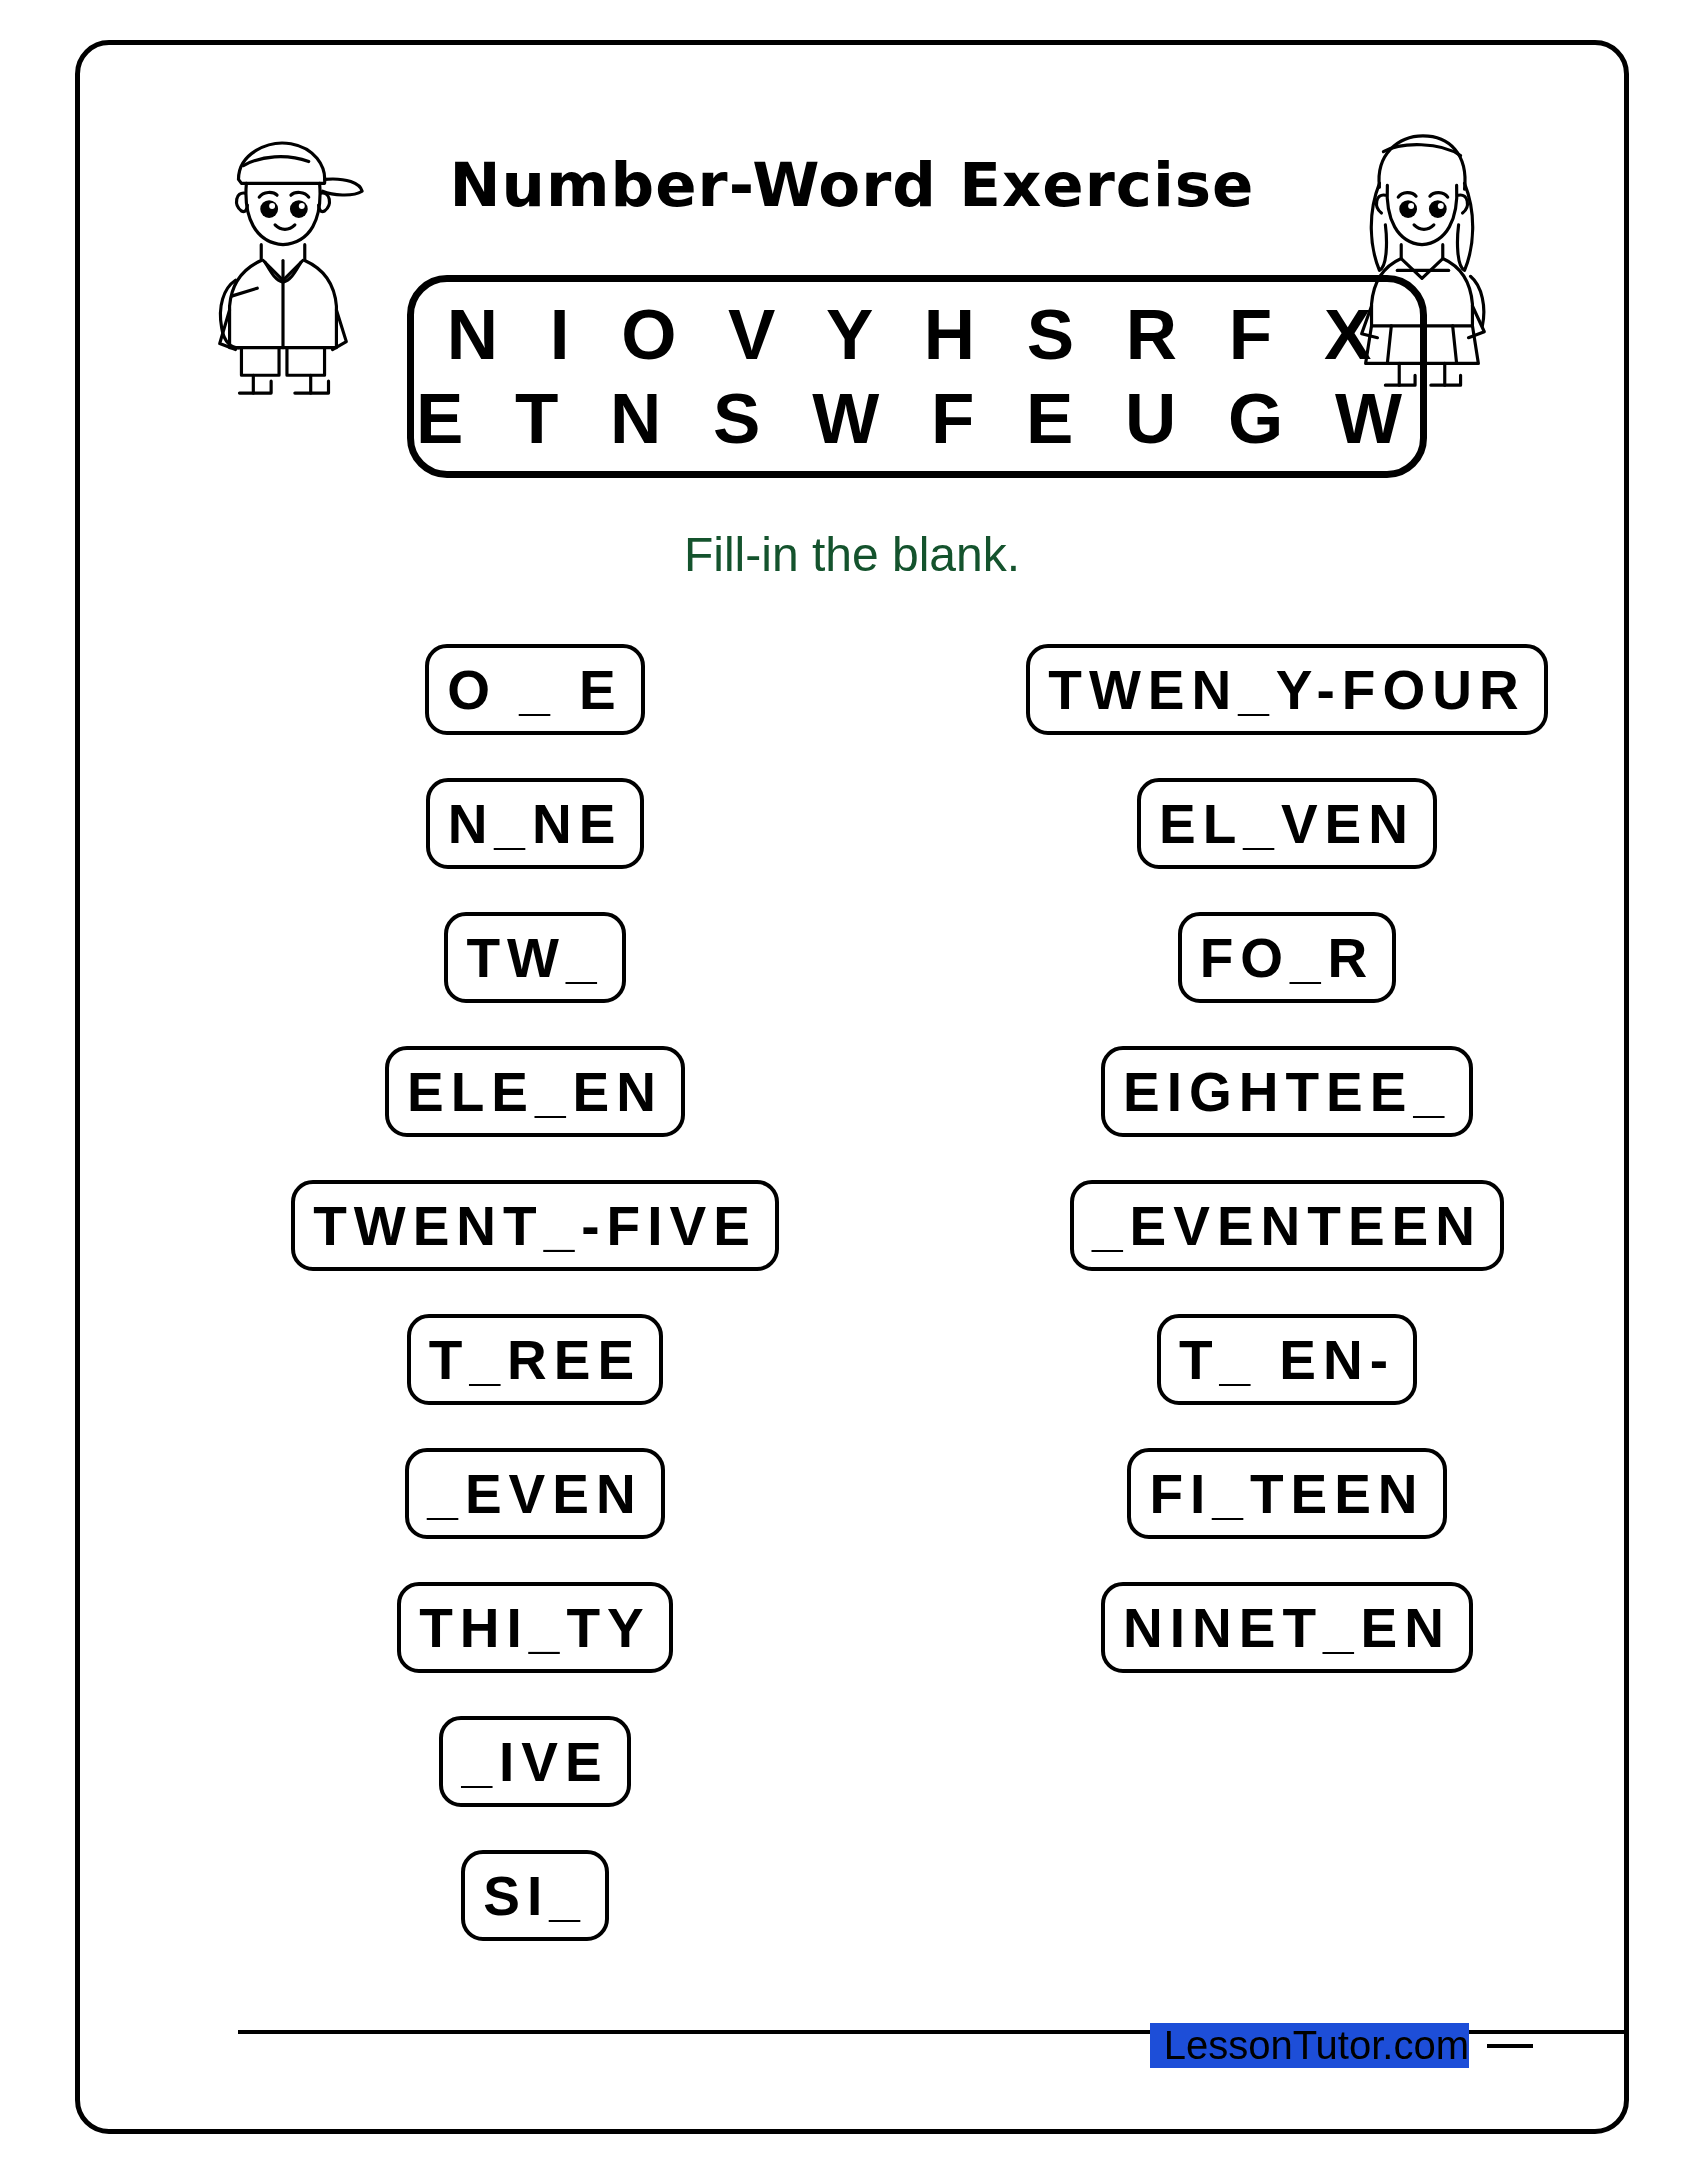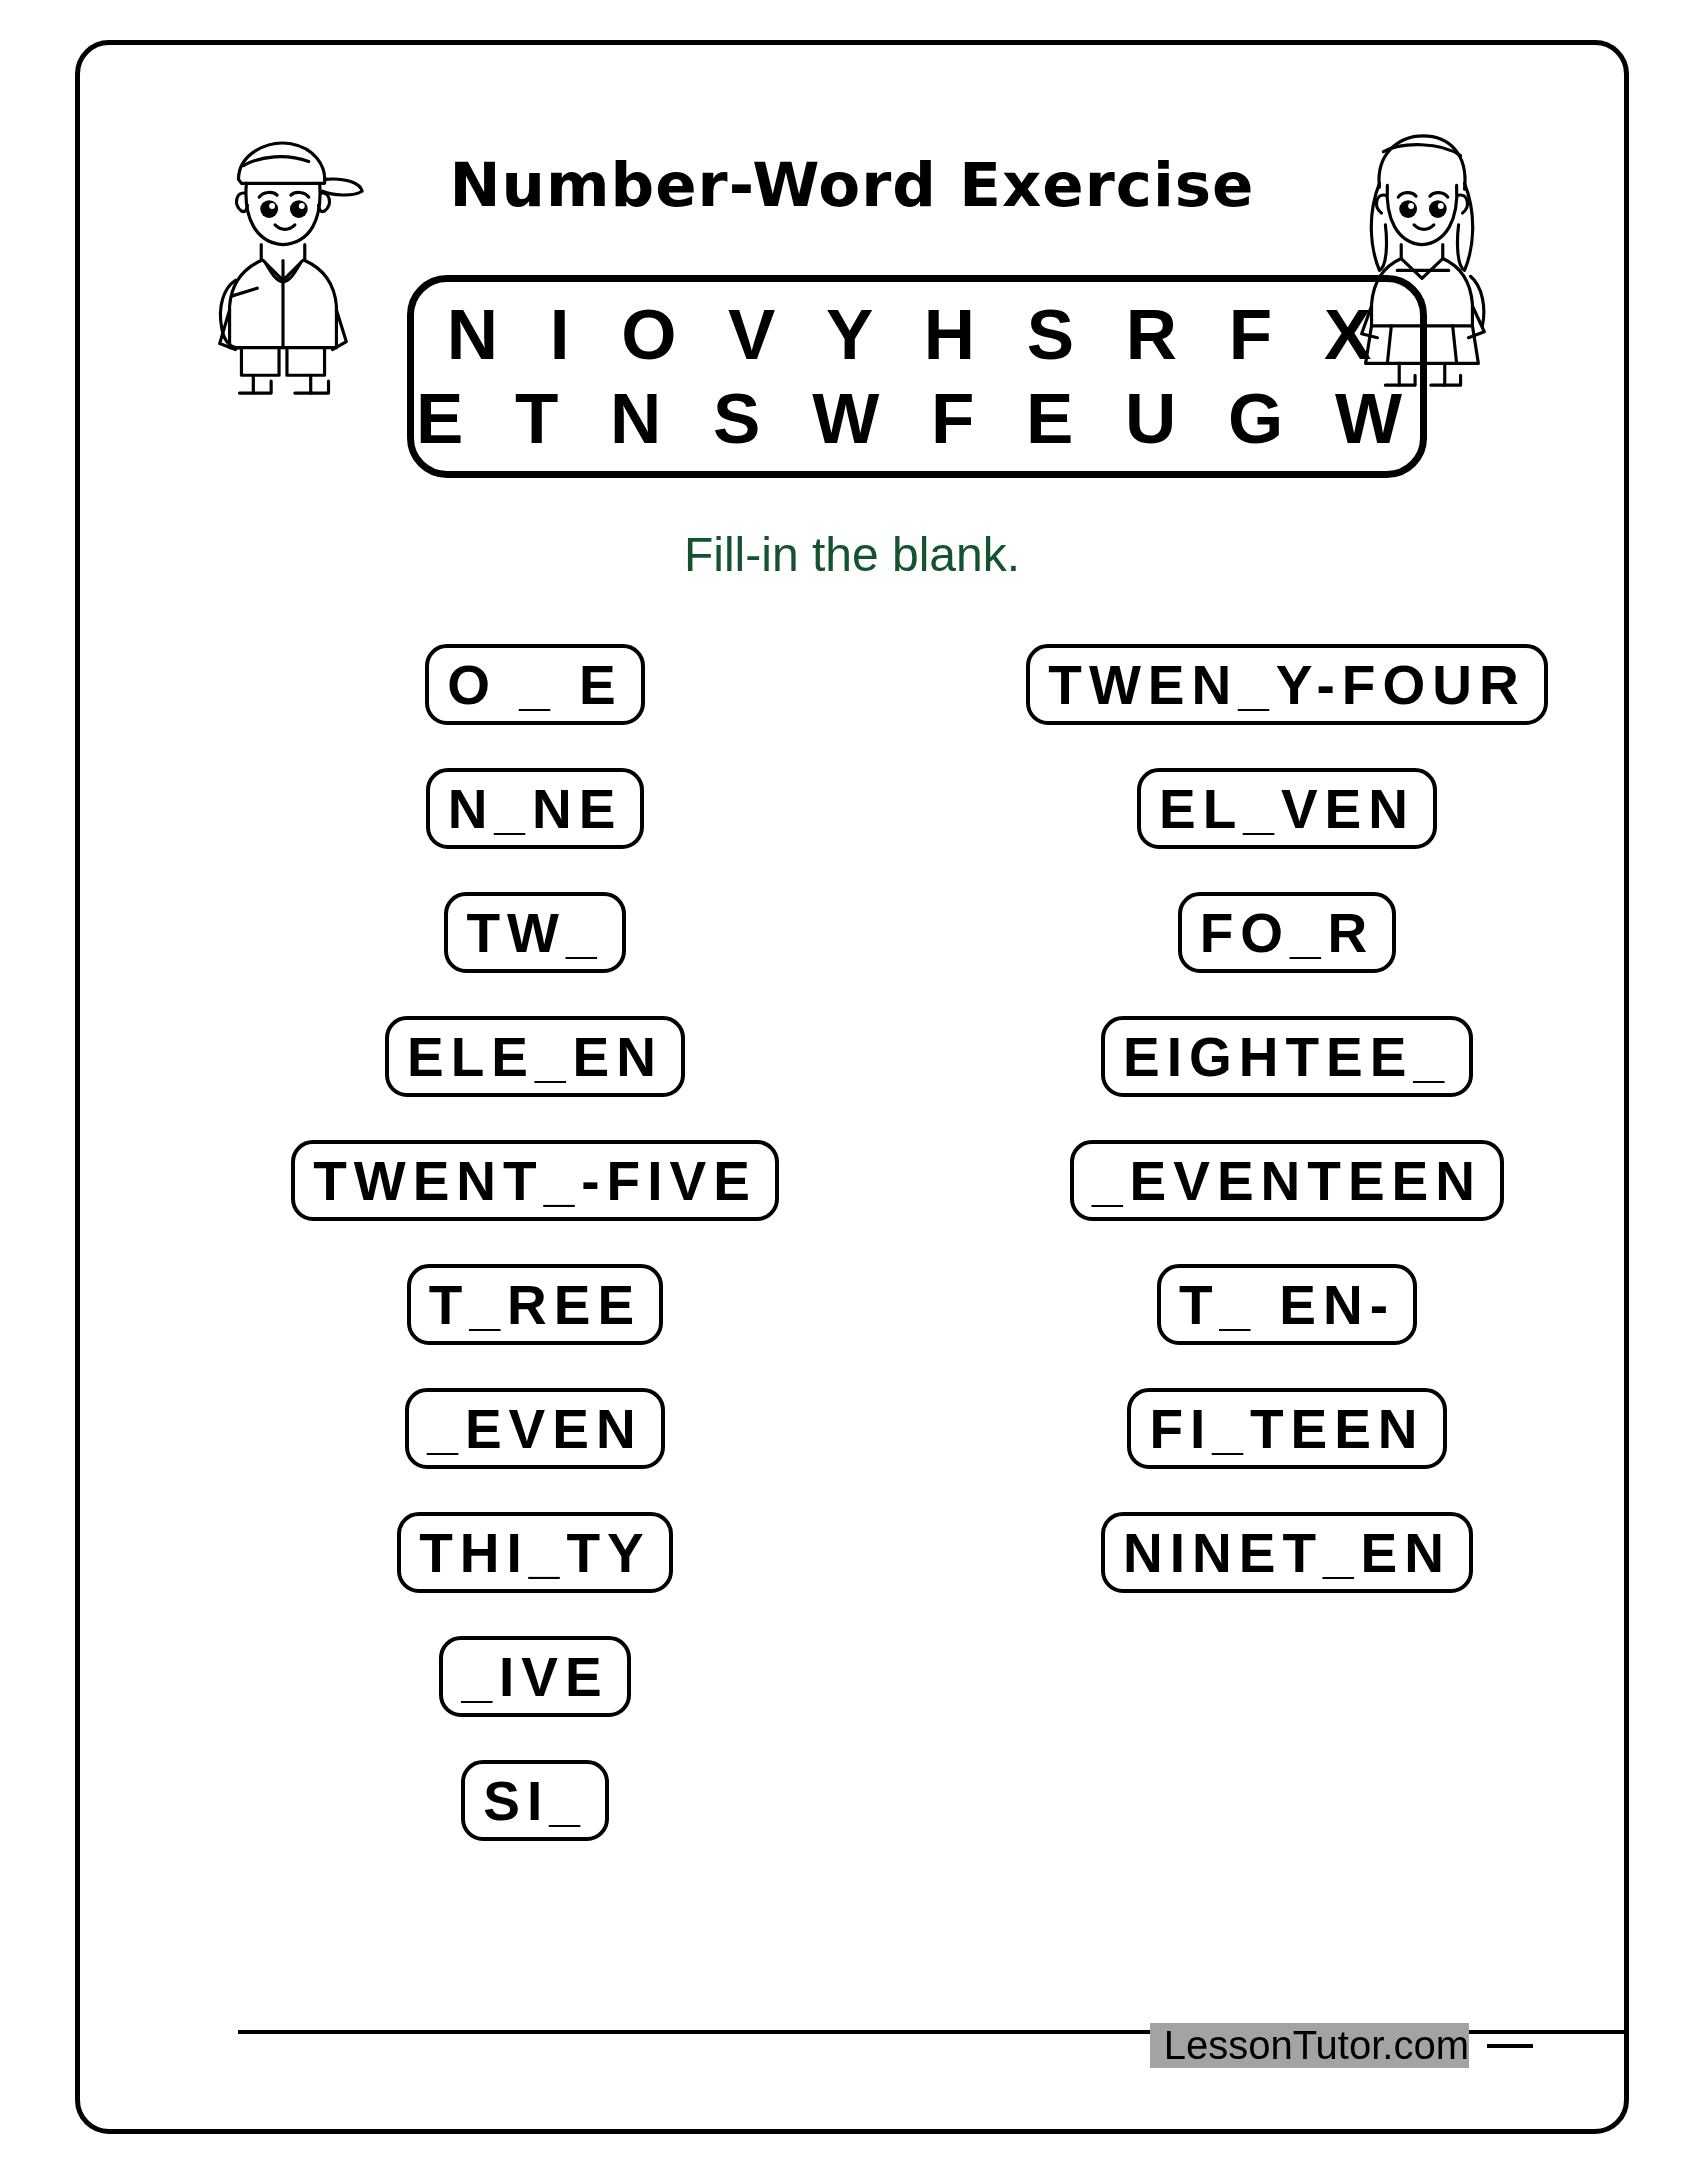--- a/index.html
+++ b/index.html
@@ -91,21 +91,21 @@
     flex-direction: column;
     align-items: center;
   }
   .col-left  { left: 0px;   width: 752px; }
   .col-right { left: 752px; width: 752px; }
 
   .word-pill {
     border: 4px solid #000;
     border-radius: 22px;
     box-sizing: border-box;
-    height: 81px;
+    height: 91px;
     margin-bottom: 43px;
     display: flex;
     align-items: center;
     justify-content: center;
     padding: 0 18px;
     font-size: 55px;
     font-weight: bold;
     letter-spacing: 7px;
     color: #000;
     white-space: pre;
@@ -128,21 +128,21 @@
     left: 158px;
     right: 0;
     bottom: 95px;
     height: 4px;
     background: #000;
   }
   .footer-text {
     font-size: 40px;
     color: #000;
     font-family: "Liberation Sans", sans-serif;
-    background: #a3a3a3;
+    background: #1d4ed8;
     padding-left: 14px;
   }
   .footer-dash {
     width: 46px;
     height: 4px;
     background: #000;
   }
 
   
   .kid {

